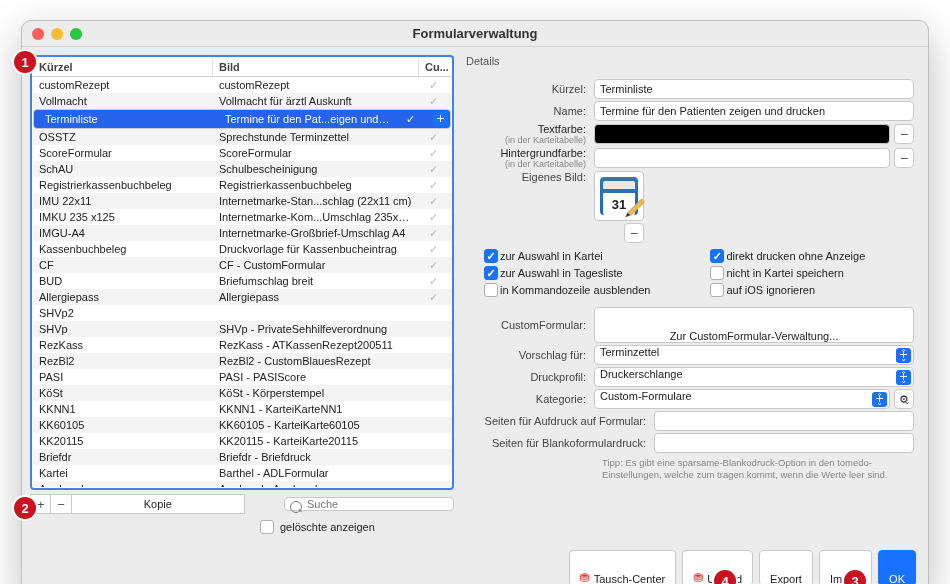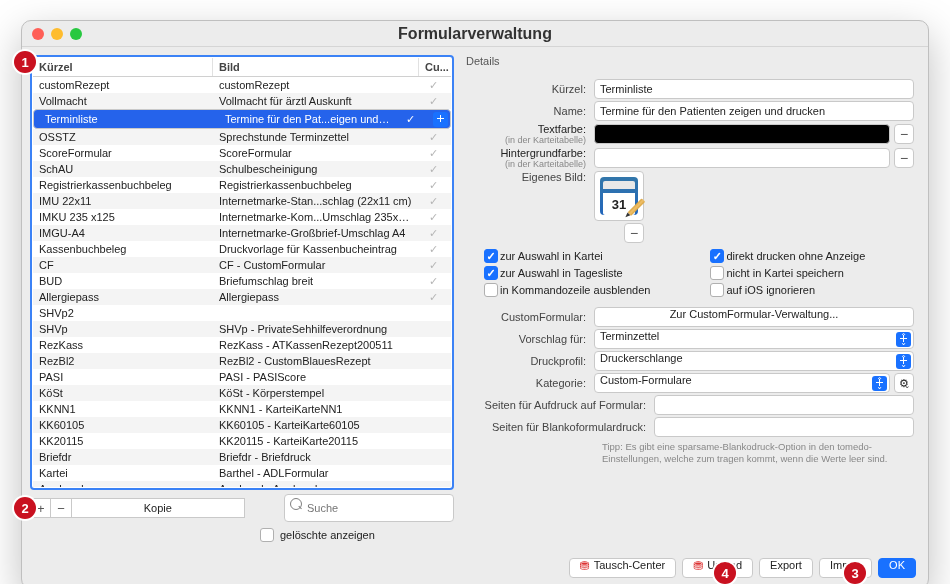--- a/index.html
+++ b/index.html
@@ -2,41 +2,41 @@
 <html><head>
 <meta charset="utf-8">
 <style>
 *{box-sizing:border-box;margin:0;padding:0;font-family:-apple-system,BlinkMacSystemFont,"Helvetica Neue",Arial,sans-serif;font-size:11px;color:#222}
 body{background:#fff;padding:20px}
 .window{width:908px;margin:0 auto;background:#ececec;border:1px solid #bfbfbf;border-radius:10px;box-shadow:0 14px 40px rgba(0,0,0,.25);position:relative;overflow:visible}
 .titlebar{height:26px;display:flex;align-items:center;position:relative;border-bottom:1px solid #d5d5d5}
 .traffic{position:absolute;left:10px;top:7px;display:flex;gap:7px}
 .dot{width:12px;height:12px;border-radius:50%}
 .dot.red{background:#ff5f57}.dot.amber{background:#febc2e}.dot.green{background:#28c840}
-.title{flex:1;text-align:center;font-size:16px;font-weight:600;color:#333}
+.title{flex:1;text-align:center;font-size:13px;font-weight:600;color:#333}
 .content{display:flex;gap:10px;padding:8px 10px 8px 8px}
 .left{width:424px;display:flex;flex-direction:column}
 .tablewrap{border:2px solid #3b82f6;border-radius:4px;background:#fff;padding:1px}
 .thead{display:flex;background:#fff;border-bottom:1px solid #d0d0d0}
 .th{padding:3px 6px;font-weight:700;color:#444;border-right:1px solid #e1e1e1;background:#fff}
 .th.k{width:180px}.th.n{flex:1}.th.c{width:32px;text-align:right;border-right:none}
 .rows{height:410px;overflow-y:auto;overflow-x:hidden}
 .tr{display:flex;height:16px;align-items:center}
 .tr.alt{background:#f4f4f4}
 .tr.sel{background:#2563eb;color:#fff}
 .tr.sel .td{color:#fff}
 .td{padding:0 6px;white-space:nowrap;overflow:hidden;text-overflow:ellipsis}
 .td.k{width:180px}.td.n{flex:1}.td.c{width:32px;display:flex;justify-content:center;align-items:center}
 .check{width:12px;height:12px;color:#b5b5b5}
 .tr.sel .check{color:#fff}
 .addremove{display:flex;align-items:center;margin-top:4px;gap:0}
 .sq{width:22px;height:20px;border:1px solid #c9c9c9;background:#fff;display:flex;align-items:center;justify-content:center;font-size:13px;color:#555;margin-right:-1px}
 .kopie{width:180px;height:20px;border:1px solid #c9c9c9;background:#fff;text-align:center;line-height:18px;margin-right:-1px}
 .searchwrap{margin-left:40px;flex:1}
-.search{width:170px;height:28px;border:1px solid #c9c9c9;border-radius:4px;padding:0 6px 0 22px;background:#fff}
+.search{width:170px;height:14px;border:1px solid #c9c9c9;border-radius:4px;padding:0 6px 0 22px;background:#fff}
 .searchcontainer{position:relative;display:inline-block}
 .searchcontainer::before{content:"";position:absolute;left:6px;top:4px;width:10px;height:10px;border:1.3px solid #808080;border-radius:50%}
 .searchcontainer::after{content:"";position:absolute;left:14px;top:13px;width:4px;height:1.3px;background:#808080;transform:rotate(45deg)}
 .showdeleted{display:flex;align-items:center;gap:6px;margin:6px 0 0 230px}
 .cb{width:14px;height:14px;border:1px solid #b0b0b0;border-radius:3px;background:#fff}
 .right{flex:1;display:flex;flex-direction:column}
 .grouplabel{font-weight:400;color:#555;margin:0 0 6px 2px}
 .details{background:#ececec;padding:4px 4px 0 0}
 .formrow{display:flex;align-items:center;margin:2px 0;min-height:20px}
 .formrow.tall{align-items:flex-start;min-height:52px}
@@ -52,21 +52,21 @@
 .cal .num{background:#fff;width:32px;height:22px;border-radius:0 0 2px 2px;display:flex;align-items:center;justify-content:center;font-weight:700;font-size:13px}
 .pencil{position:absolute;right:-6px;bottom:-4px;width:26px;height:26px;transform:rotate(45deg)}
 .pen-body{position:absolute;left:8px;top:0;width:5px;height:20px;background:linear-gradient(90deg,#d9a441,#f0c06a,#d9a441);border-radius:1px}
 .pen-tip{position:absolute;left:8px;top:20px;width:0;height:0;border-left:2.5px solid transparent;border-right:2.5px solid transparent;border-top:5px solid #333}
 .checksrow{display:flex;gap:60px;margin:6px 0 0 20px}
 .checkscol{display:flex;flex-direction:column;gap:3px}
 .ck{display:flex;align-items:center;gap:2px}
 .ck .box{width:14px;height:14px;border:1px solid #b0b0b0;border-radius:3px;background:#fff;display:flex;align-items:center;justify-content:center}
 .ck.on .box{background:#1971ff;border-color:#1971ff}
 .ck.on .box::after{content:"✓";color:#fff;font-size:11px;font-weight:700;line-height:1}
-.btn{height:20px;border:1px solid #c9c9c9;border-radius:4px;background:#fff;padding:0 10px;display:flex;align-items:flex-start;gap:4px}
+.btn{height:36px;border:1px solid #c9c9c9;border-radius:4px;background:#fff;padding:0 10px;display:flex;align-items:flex-end;gap:4px}
 .btn.primary{background:#1971ff;color:#fff;border-color:#1971ff}
 .btn.primary span{color:#fff}
 .widebtn{flex:1}
 .sel{flex:1;height:20px;border:1px solid #c9c9c9;border-radius:4px;background:#fff;padding:0 22px 0 5px;position:relative}
 .sel::after{content:"";position:absolute;right:2px;top:2px;width:15px;height:15px;background:#1971ff;border-radius:3px}
 .sel::before{content:"";position:absolute;right:6px;top:5px;width:7px;height:7px;z-index:1;background:linear-gradient(#fff,#fff) center/7px 1px no-repeat,linear-gradient(#fff,#fff) center/1px 7px no-repeat;transform:rotate(0)}
 .sel .chev{position:absolute;right:6px;top:4px;color:#fff;font-size:8px;z-index:2;line-height:6px}
 .gear{width:20px;height:20px;border:1px solid #c9c9c9;border-radius:4px;background:#fff;margin-left:4px;display:flex;align-items:center;justify-content:center;color:#555;position:relative}
 .gear .g{font-size:11px}
 .gear .d{font-size:7px;position:absolute;right:3px;bottom:2px}

